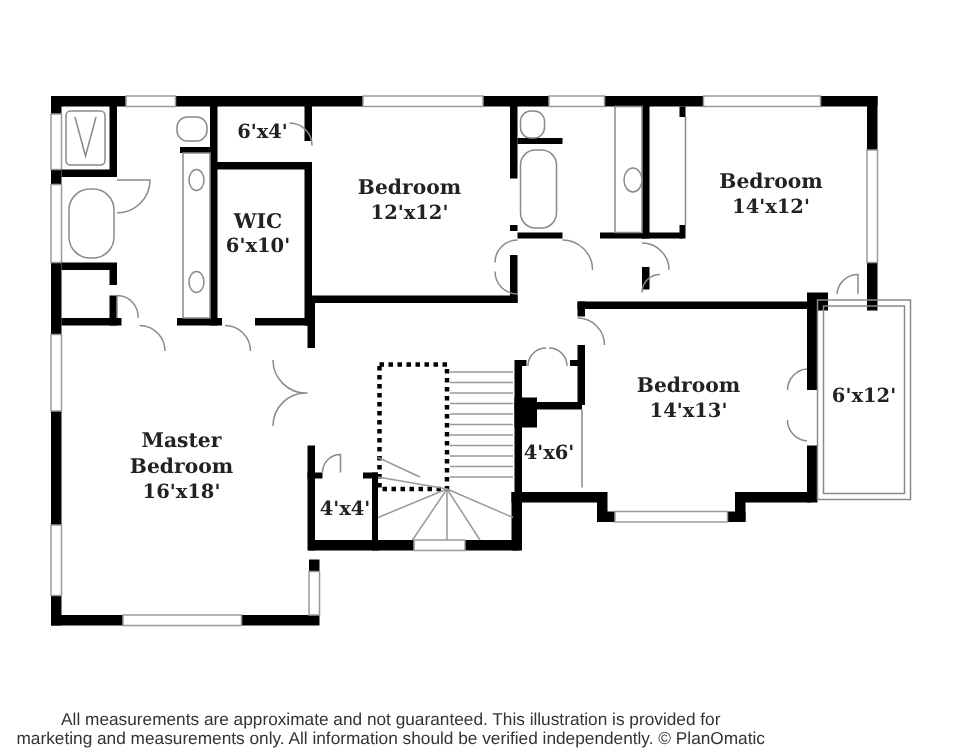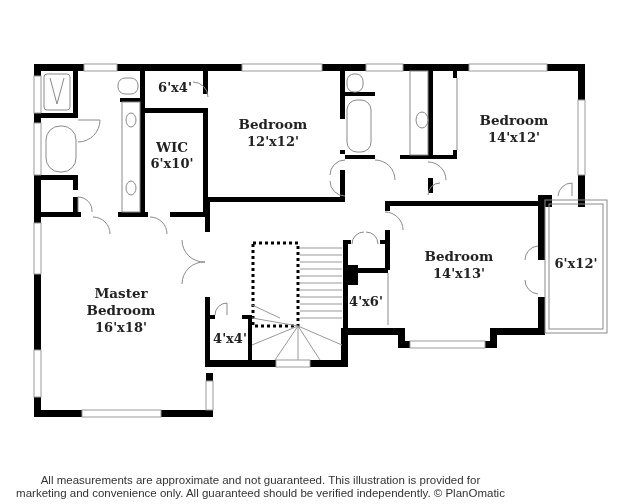--- a/index.html
+++ b/index.html
@@ -228,14 +228,14 @@
   </g>
   <g>
     <text class="room-label" x="121" y="298">Master</text>
     <text class="room-label" x="121" y="315">Bedroom</text>
     <text class="room-dim" x="121" y="332">16'x18'</text>
   </g>
 </svg>
 
 <div class="disclaimer">
   <div>All measurements are approximate and not guaranteed. This illustration is provided for</div>
-  <div>marketing and convenience only. All guaranteed should be verified independently. © PlanOmatic</div>
+  <div>marketing and measurements only. All information should be verified independently. © PlanOmatic</div>
 </div>
 
 </body></html>

